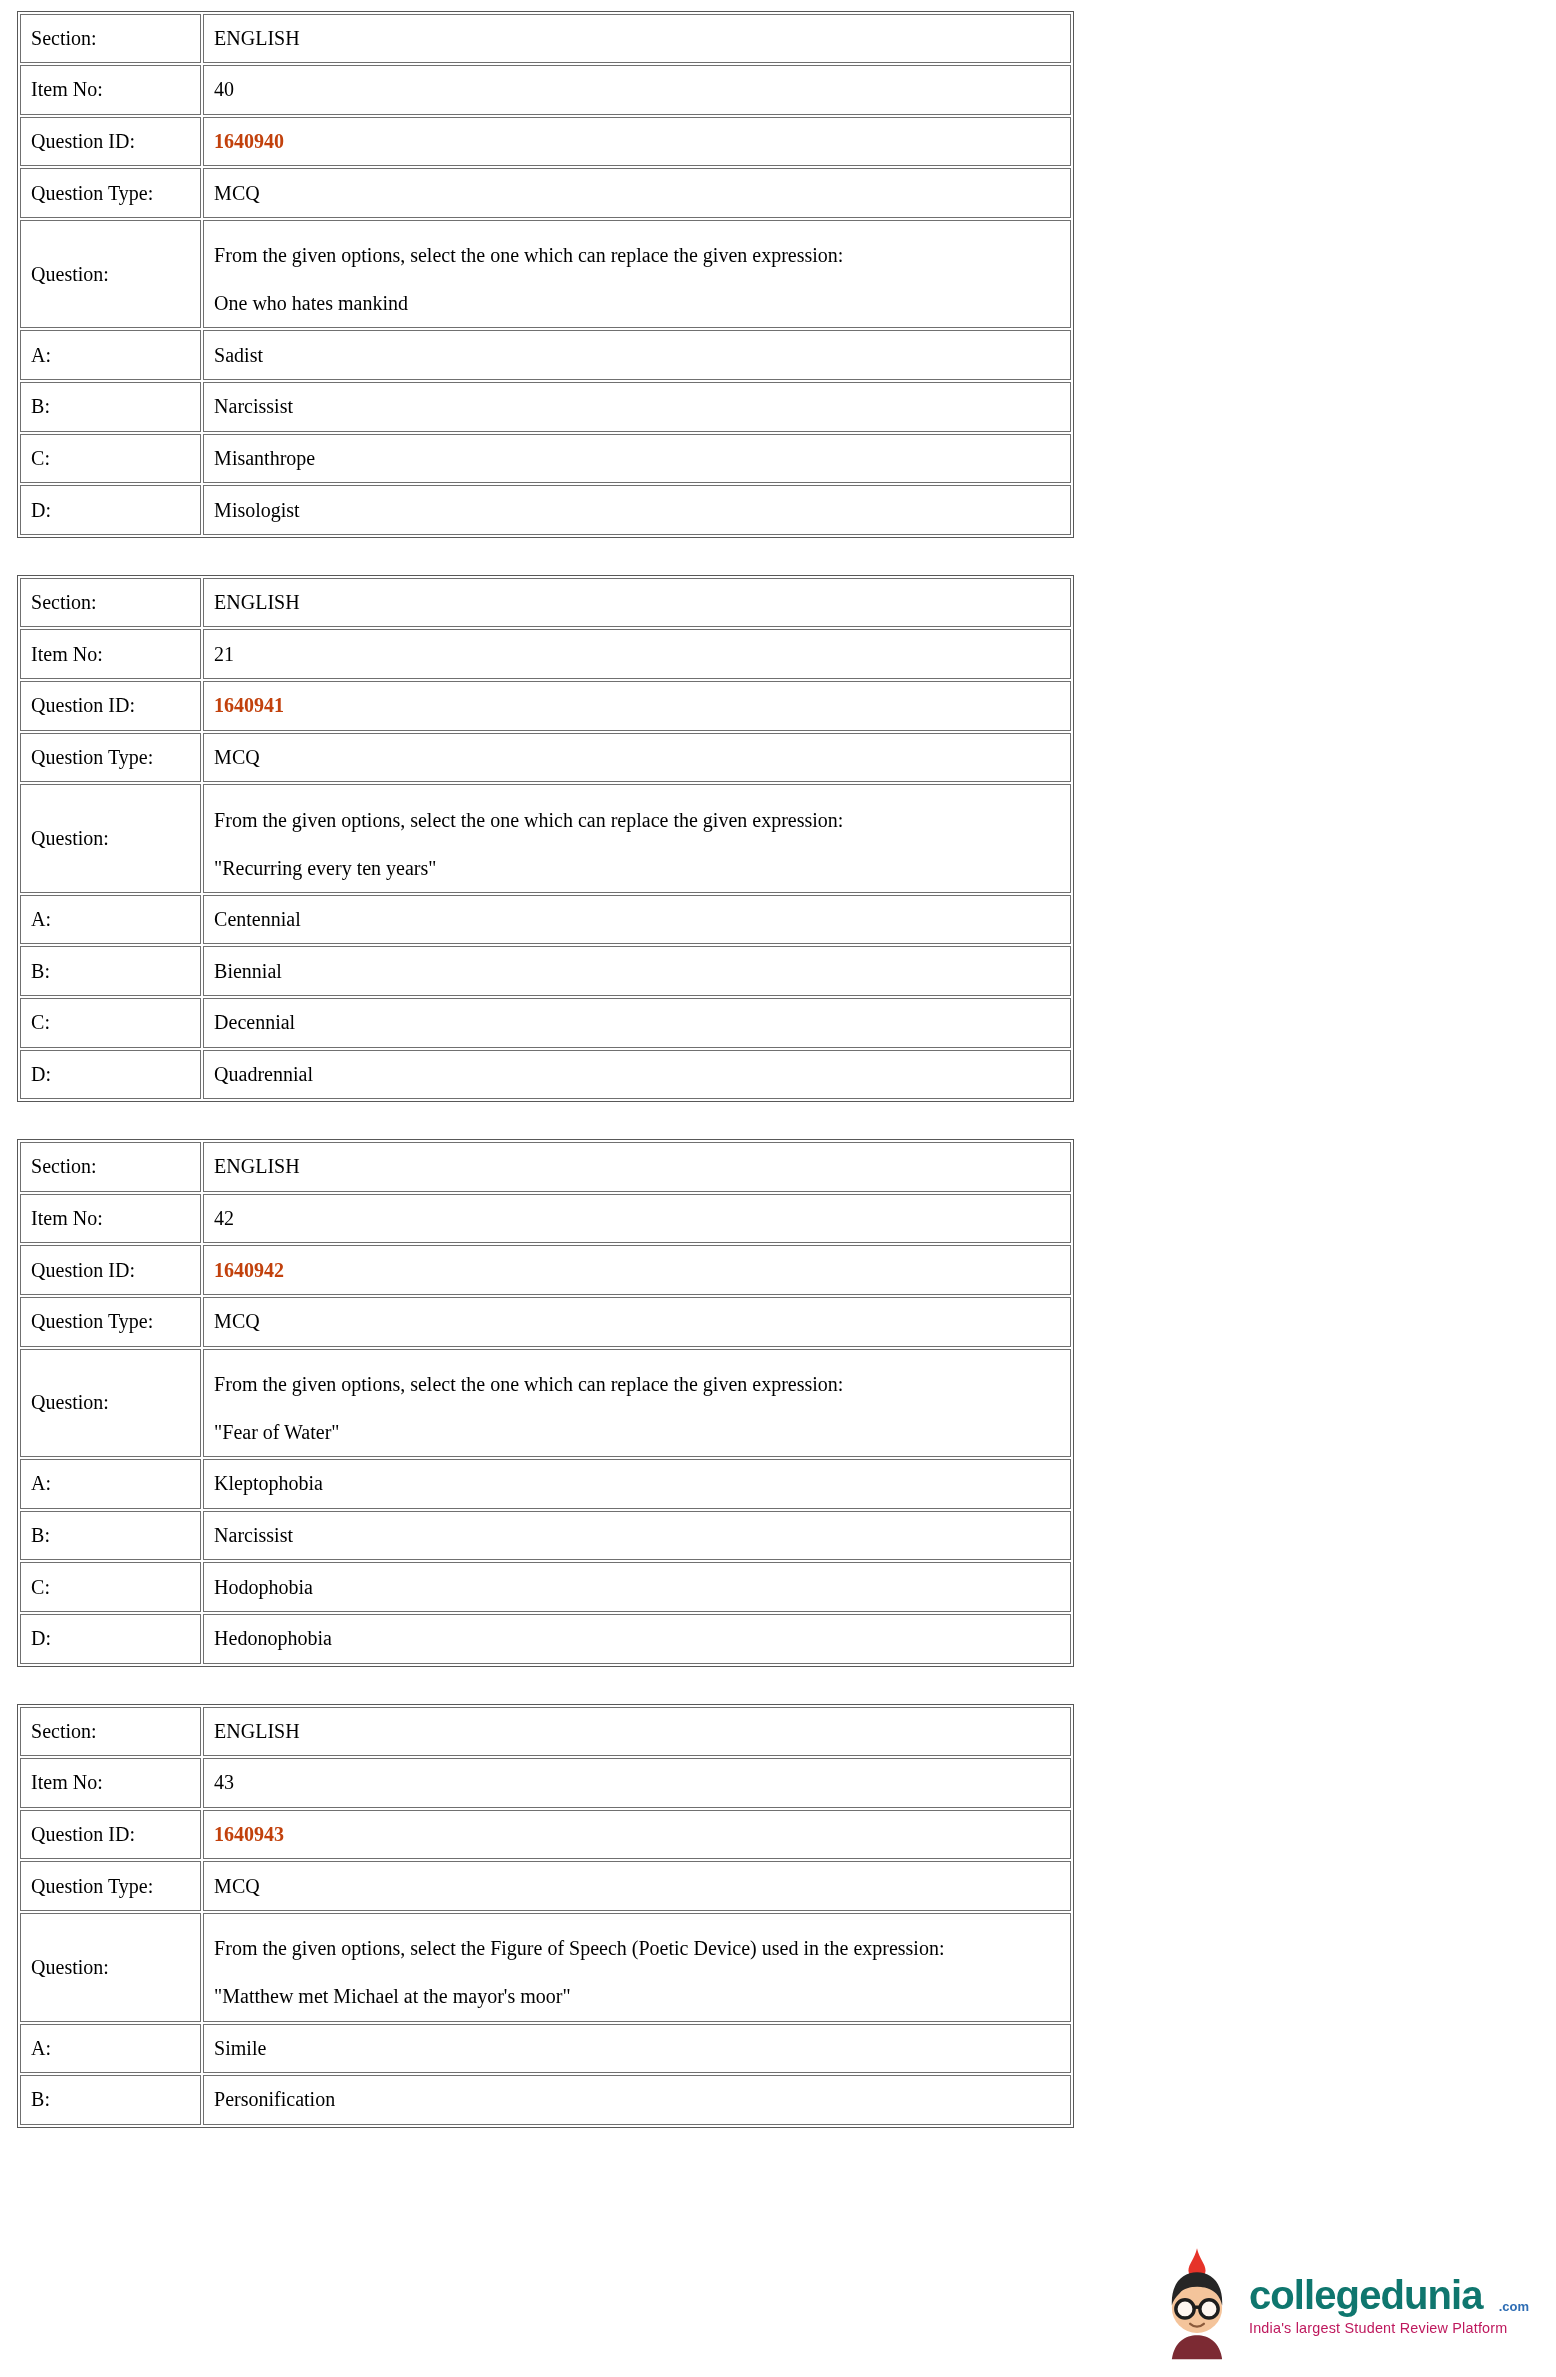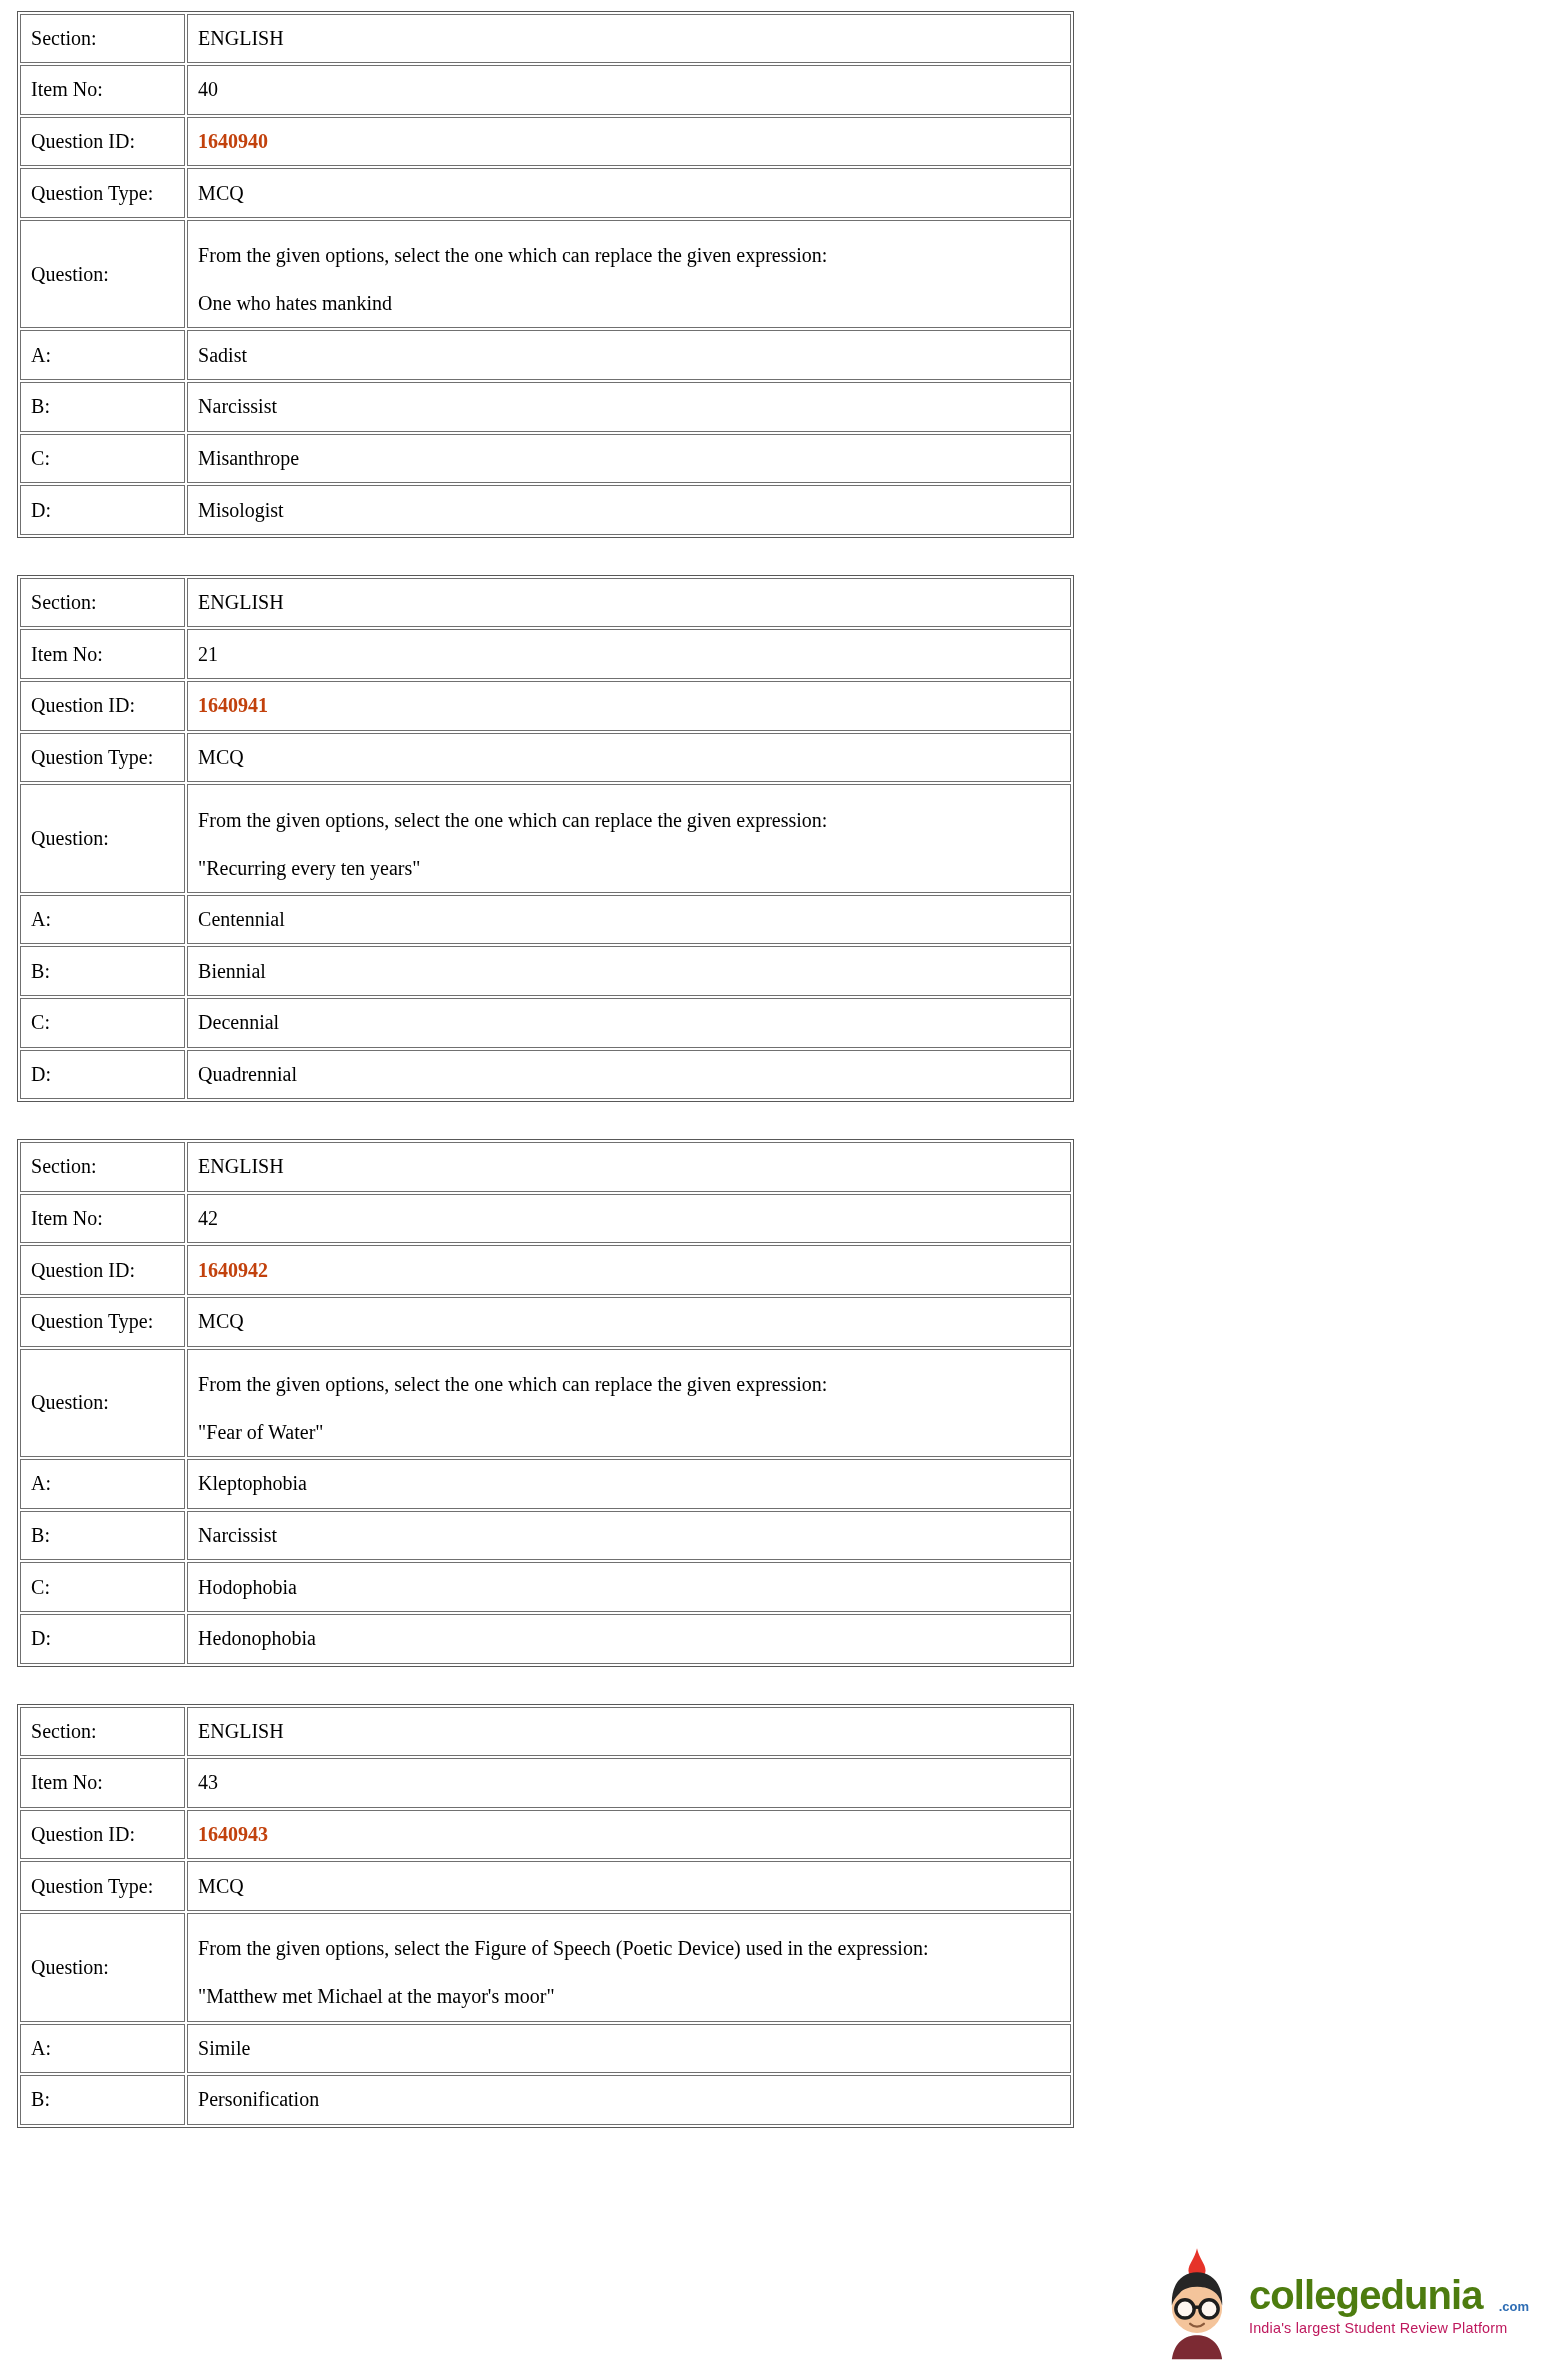--- a/index.html
+++ b/index.html
@@ -25,21 +25,21 @@
   }
   table.q td {
     border: 0.9px solid #707070;
     padding: 11.3px 10.5px;
     font-size: 20px;
     line-height: 25px;
     vertical-align: middle;
     background: #fff;
     overflow: hidden;
   }
-  td.lbl { width: 165px; }
+  td.lbl { width: 181px; }
   td.val { }
   a.qid { color: #c2410c; font-weight: bold; text-decoration: none; cursor: pointer; }
   .qcell .intro { max-width: 829px; margin-top: 11px; }
   .qcell .expr { font-weight: normal; margin-top: 23px; }
 
   .clip { overflow: hidden; height: 440px; }
   .clip table.q { margin-bottom: 0; }
 
   
   .brandmark {
@@ -47,21 +47,21 @@
     right: 28px; bottom: 14px;
     display: flex;
     align-items: center;
     gap: 12.2px;
     font-family: "Liberation Sans", sans-serif;
   }
   .brandmark .wordwrap { display: flex; flex-direction: column; }
   .brandmark .word { display: flex; align-items: flex-end; }
   .brandmark .brand {
     font-size: 40px; font-weight: bold; letter-spacing: -0.9px;
-    color: #4d7c0f; line-height: 40px;
+    color: #0f766e; line-height: 40px;
   }
   .brandmark .dotcom {
     font-size: 13px; font-weight: bold; color: #2e6db4;
     margin-left: 16px; line-height: 15.7px;
   }
   .brandmark .tagline {
     font-size: 14.4px; font-weight: normal; color: #be185d;
     margin-top: 5.2px; letter-spacing: 0.2px;
   }
 </style>

